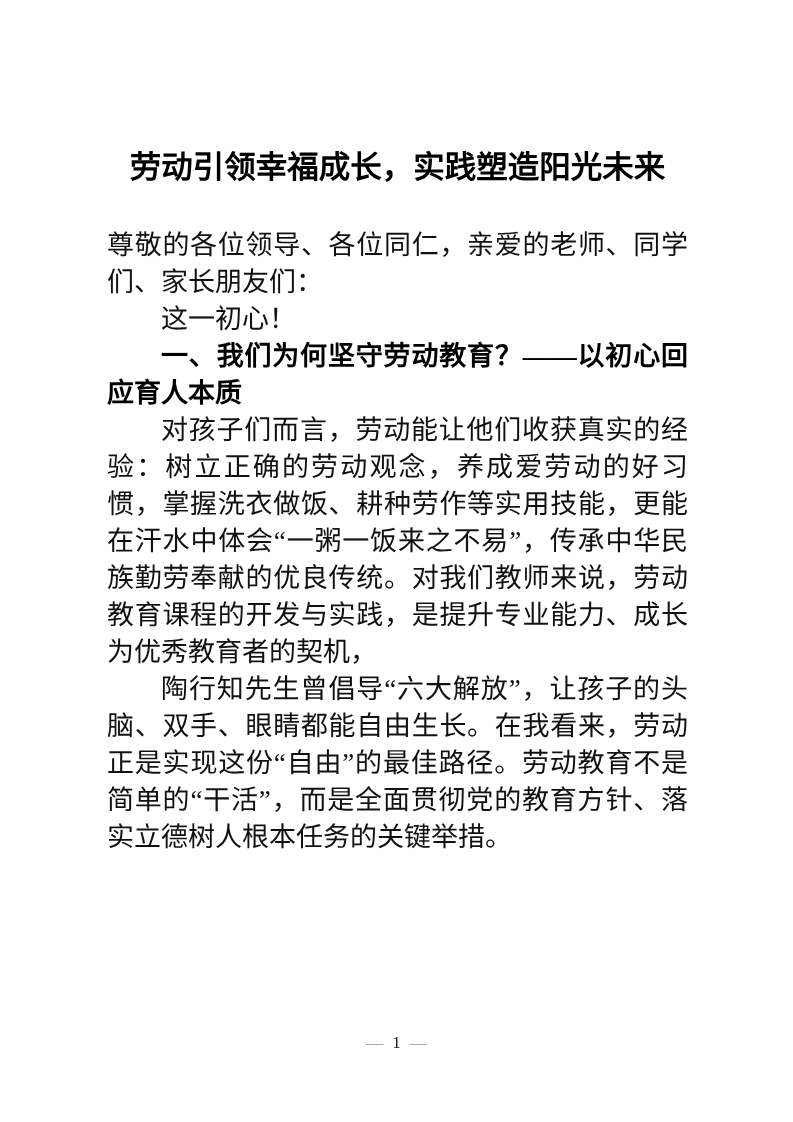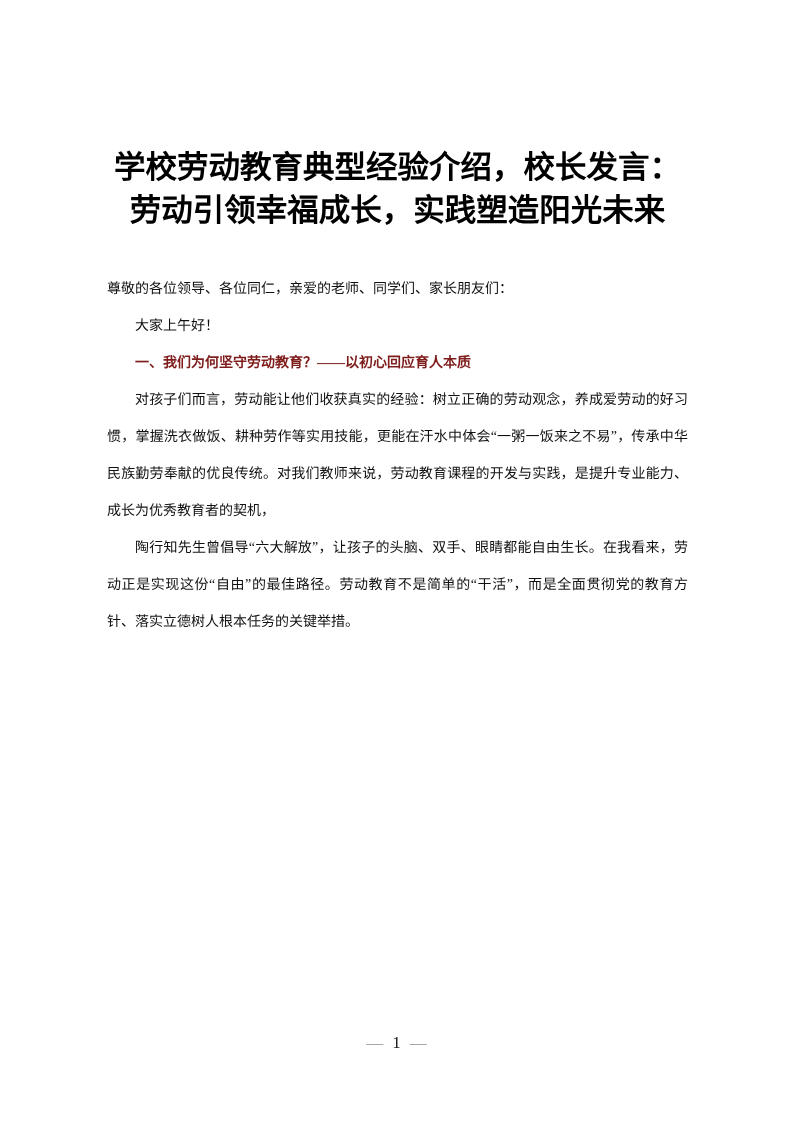--- a/index.html
+++ b/index.html
@@ -25,36 +25,36 @@
     font-size: 31.5px;
     line-height: 43px;
     font-weight: bold;
     color: #000000;
   }
   .title-line {
     display: block;
     white-space: nowrap;
   }
   .doc-body {
-    font-size: 14px;
+    font-size: 27px;
     line-height: 37px;
     text-align: justify;
     text-justify: inter-ideograph;
   }
   .para {
     margin: 0;
     padding: 0;
     text-indent: 2em;
   }
   .para.no-indent {
     text-indent: 0;
   }
   .para.heading {
     font-weight: bold;
-    color: #7f1d1d;
+    color: #000000;
   }
   .bold-run {
     font-weight: bold;
   }
   .footer {
     position: absolute;
     left: 0;
     right: 0;
     top: 1032px;
     text-align: center;
@@ -68,29 +68,28 @@
     color: #1a1a1a;
     margin: 0 9px;
   }
 </style>
 </head>
 <body>
 
 <div class="page">
 
   <h1 class="doc-title">
-    <span class="title-line">学校劳动教育典型经验介绍，校长发言：</span>
     <span class="title-line">劳动引领幸福成长，实践塑造阳光未来</span>
   </h1>
 
   <div class="doc-body">
 
     <p class="para no-indent">尊敬的各位领导、各位同仁，亲爱的老师、同学们、家长朋友们：</p>
 
-    <p class="para">大家上午好！</p>
+    <p class="para">这一初心！</p>
 
 
     <p class="para heading">一、我们为何坚守劳动教育？——以初心回应育人本质</p>
 
     <p class="para">对孩子们而言，劳动能让他们收获真实的经验：树立正确的劳动观念，养成爱劳动的好习惯，掌握洗衣做饭、耕种劳作等实用技能，更能在汗水中体会“一粥一饭来之不易”，传承中华民族勤劳奉献的优良传统。对我们教师来说，劳动教育课程的开发与实践，是提升专业能力、成长为优秀教育者的契机，</p>
 
     <p class="para">陶行知先生曾倡导“六大解放”，让孩子的头脑、双手、眼睛都能自由生长。在我看来，劳动正是实现这份“自由”的最佳路径。劳动教育不是简单的“干活”，而是全面贯彻党的教育方针、落实立德树人根本任务的关键举措。</p>
 
   </div>
 

